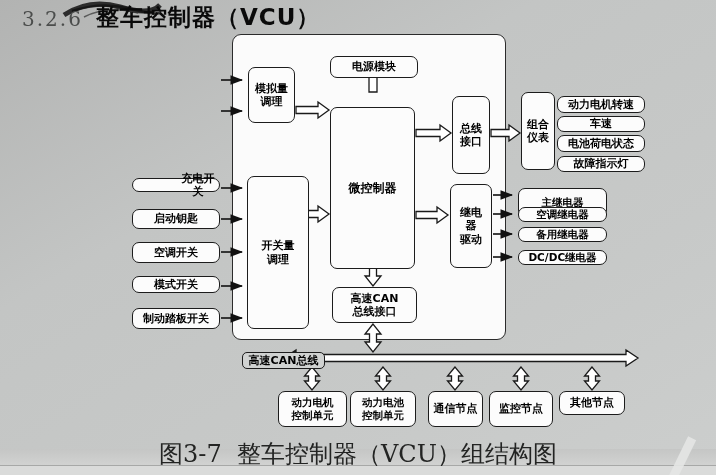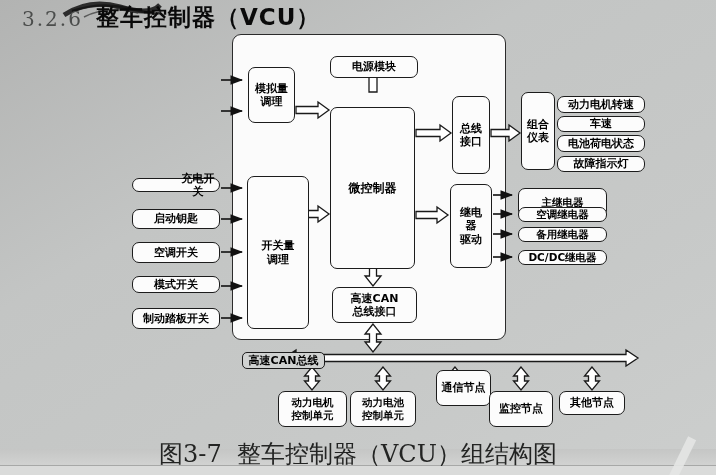--- a/index.html
+++ b/index.html
@@ -141,18 +141,18 @@
   <div class="b fs10" style="left:518px;top:207px;width:89px;height:15px;">空调继电器</div>
   <div class="b fs10" style="left:518px;top:227px;width:89px;height:15px;">备用继电器</div>
   <div class="b fs10" style="left:518px;top:250px;width:89px;height:15px;">DC/DC继电器</div>
 
   <div class="b graybox" style="left:200px;top:352px;width:83px;height:17px;border-width:1.3px;border-radius:5px;margin-left:42px;">高速CAN总线</div>
 
   <div class="b fs10" style="left:278px;top:391px;width:69px;height:36px;">动力电机
 控制单元</div>
   <div class="b fs10" style="left:350px;top:391px;width:66px;height:36px;">动力电池
 控制单元</div>
-  <div class="b" style="left:428px;top:370px;width:55px;height:36px;margin-left:8px;">通信节点</div>
+  <div class="b" style="left:428px;top:391px;width:55px;height:36px;">通信节点</div>
   <div class="b" style="left:489px;top:391px;width:64px;height:36px;">监控节点</div>
   <div class="b" style="left:559px;top:391px;width:66px;height:24px;">其他节点</div>
 
   <div class="caption">图3-7  整车控制器（VCU）组结构图</div>
 </div>
 
 </body></html>

